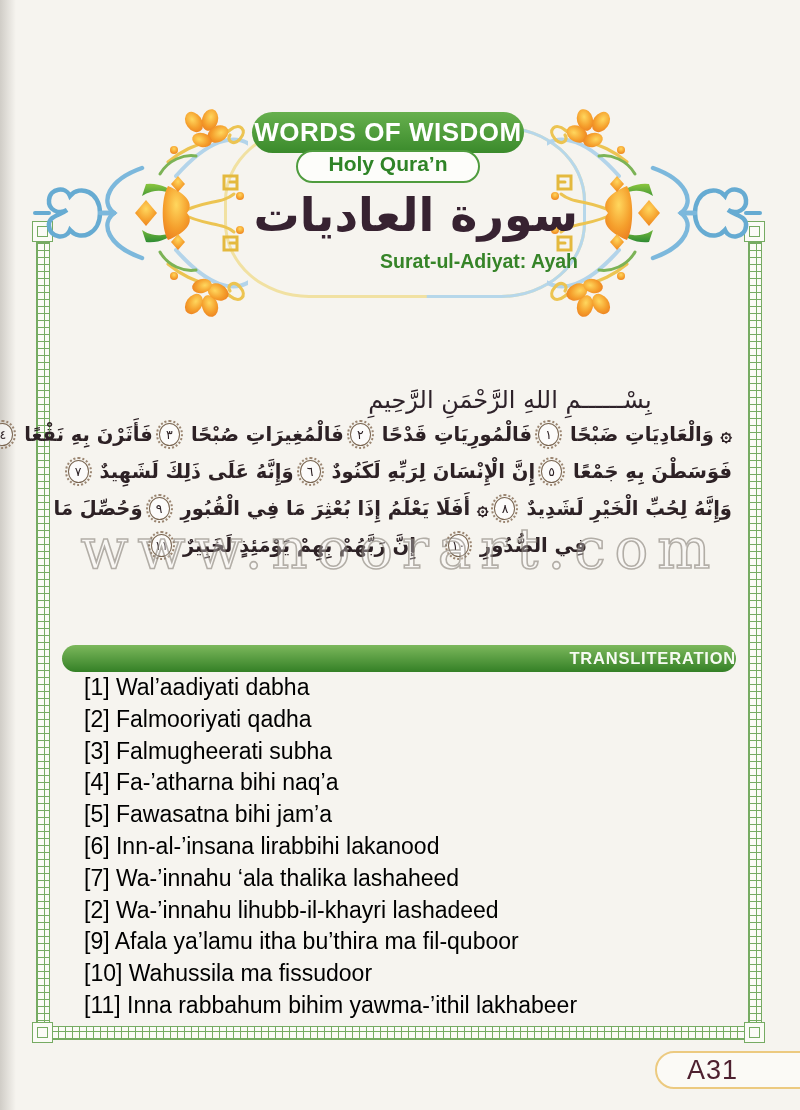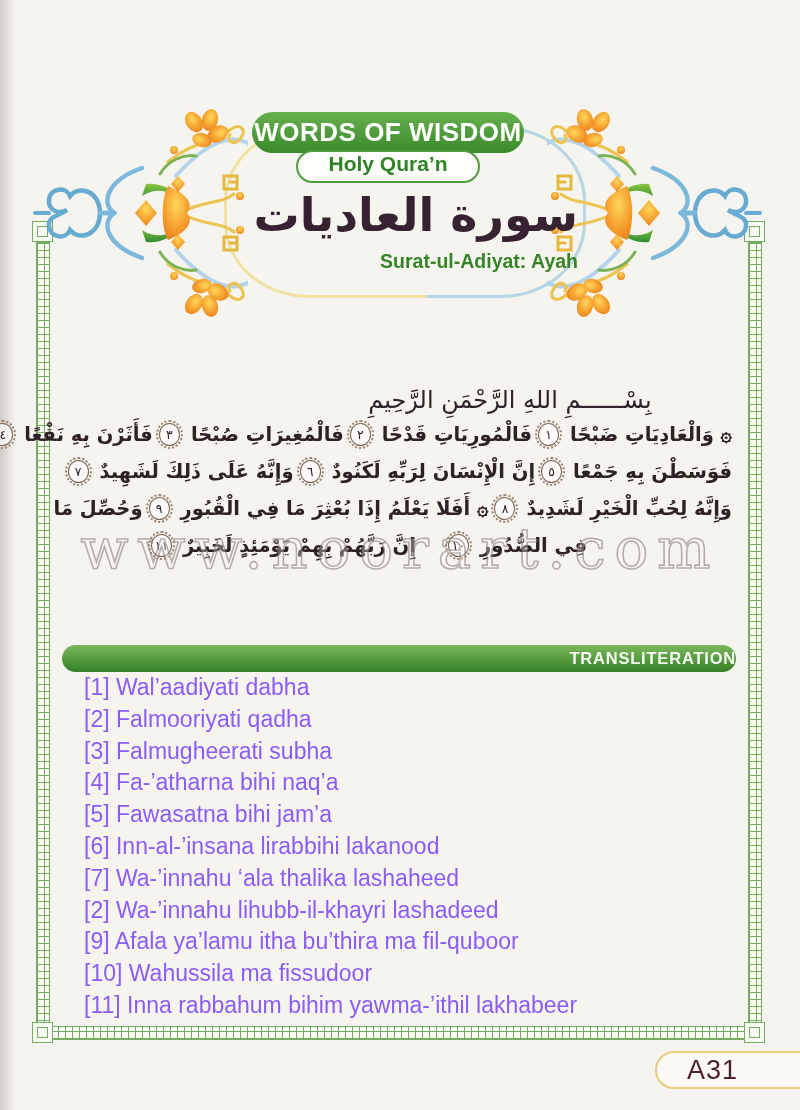--- a/index.html
+++ b/index.html
@@ -71,21 +71,21 @@
         text-align:center;white-space:nowrap;pointer-events:none;
         font-family:"DejaVu Serif",serif;font-size:56px;letter-spacing:9px;
         color:rgba(255,255,255,.30);-webkit-text-stroke:1.6px rgba(122,115,106,.55);}
 
   
   .translit-banner{position:absolute;left:62px;top:629px;width:674px;height:27px;z-index:3;
         background:linear-gradient(180deg,#7cb85c,#348026);border-radius:14px;
         color:#f6fbf2;font-weight:bold;font-size:16.5px;letter-spacing:.8px;
         display:flex;align-items:center;justify-content:flex-end;margin-top:16px;}
   .translit{position:absolute;left:84px;top:672px;width:640px;z-index:3;
-        color:#8b5cf6;font-size:23px;line-height:31.8px;}
+        color:#000000;font-size:23px;line-height:31.8px;}
 
   
   .pagenum-pill{position:absolute;left:655px;top:1051px;width:170px;height:38px;z-index:3;
         background:#fbfaf6;border:2.5px solid #ecca80;border-radius:19px;box-sizing:border-box;
         display:flex;align-items:center;justify-content:center;padding-right:55px;}
   .pagenum{color:#4e2130;font-weight:normal;font-size:27px;letter-spacing:1px;}
 </style>
 </head>
 <body>
 

